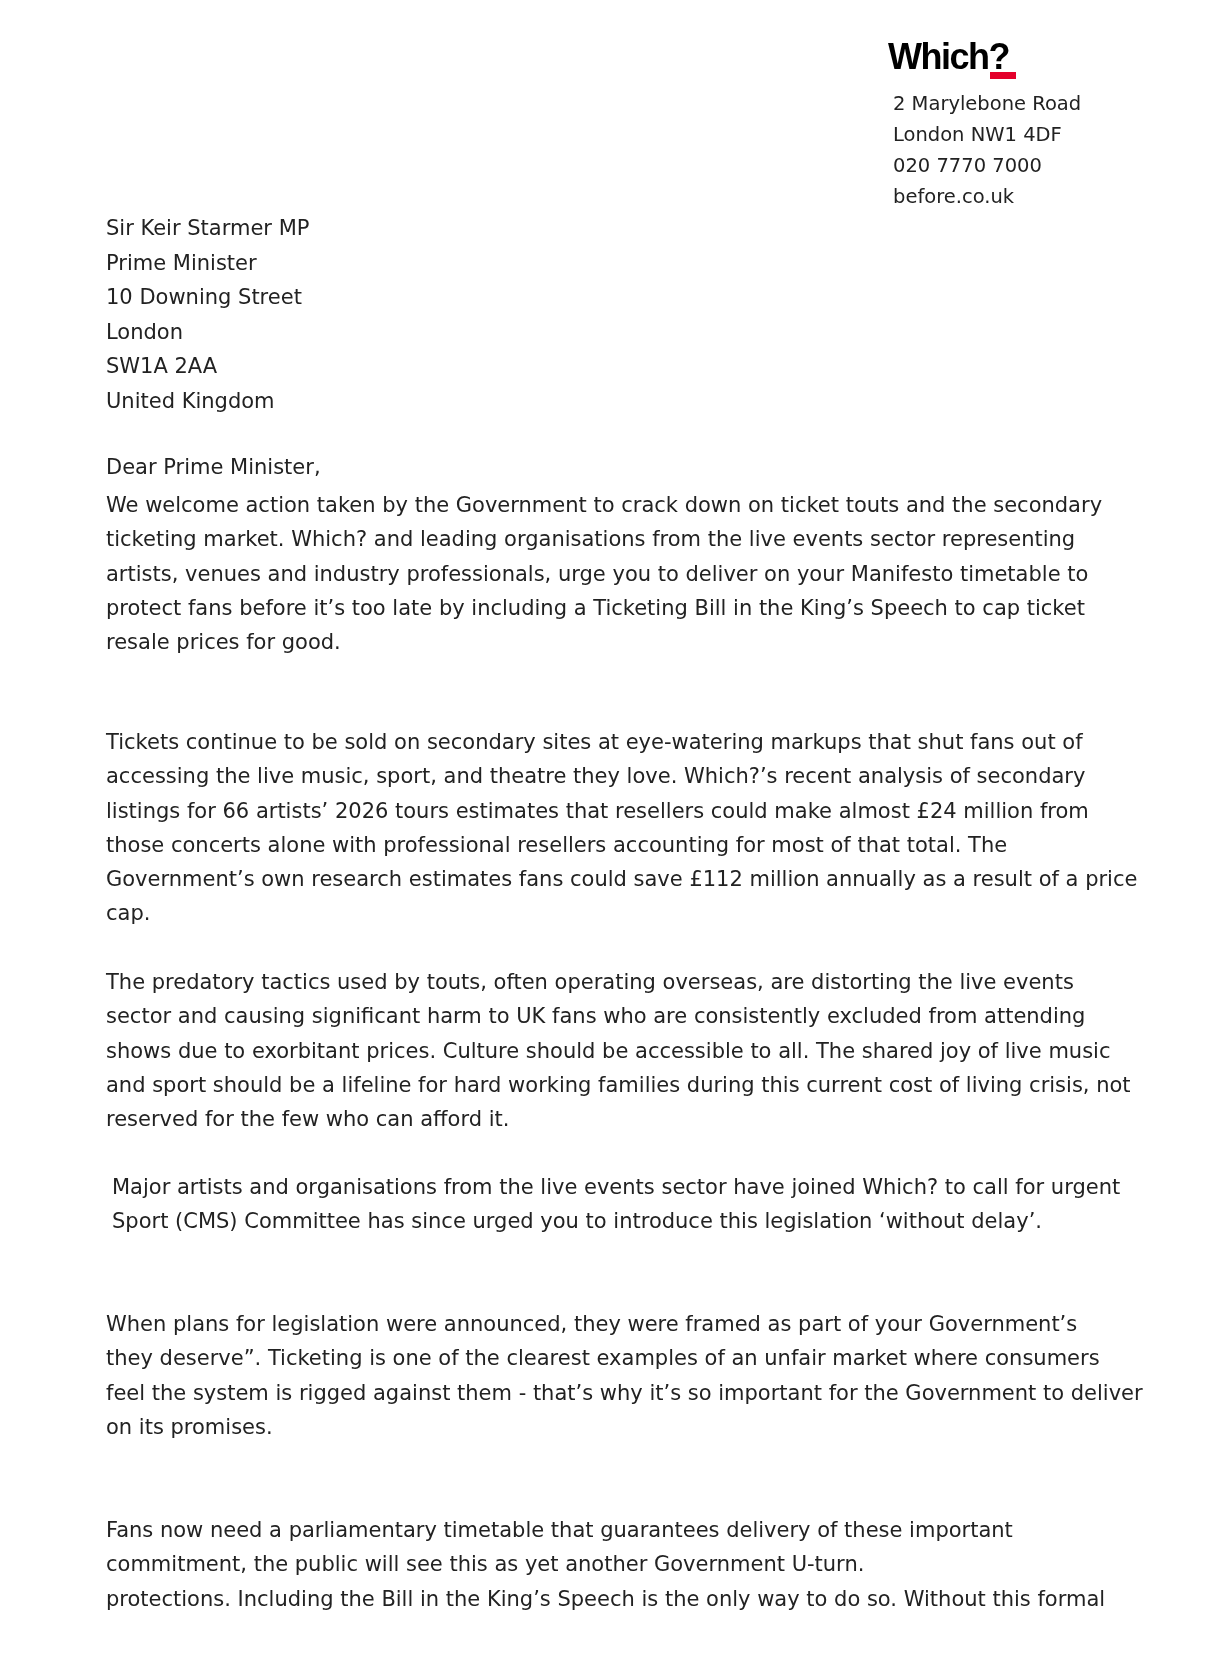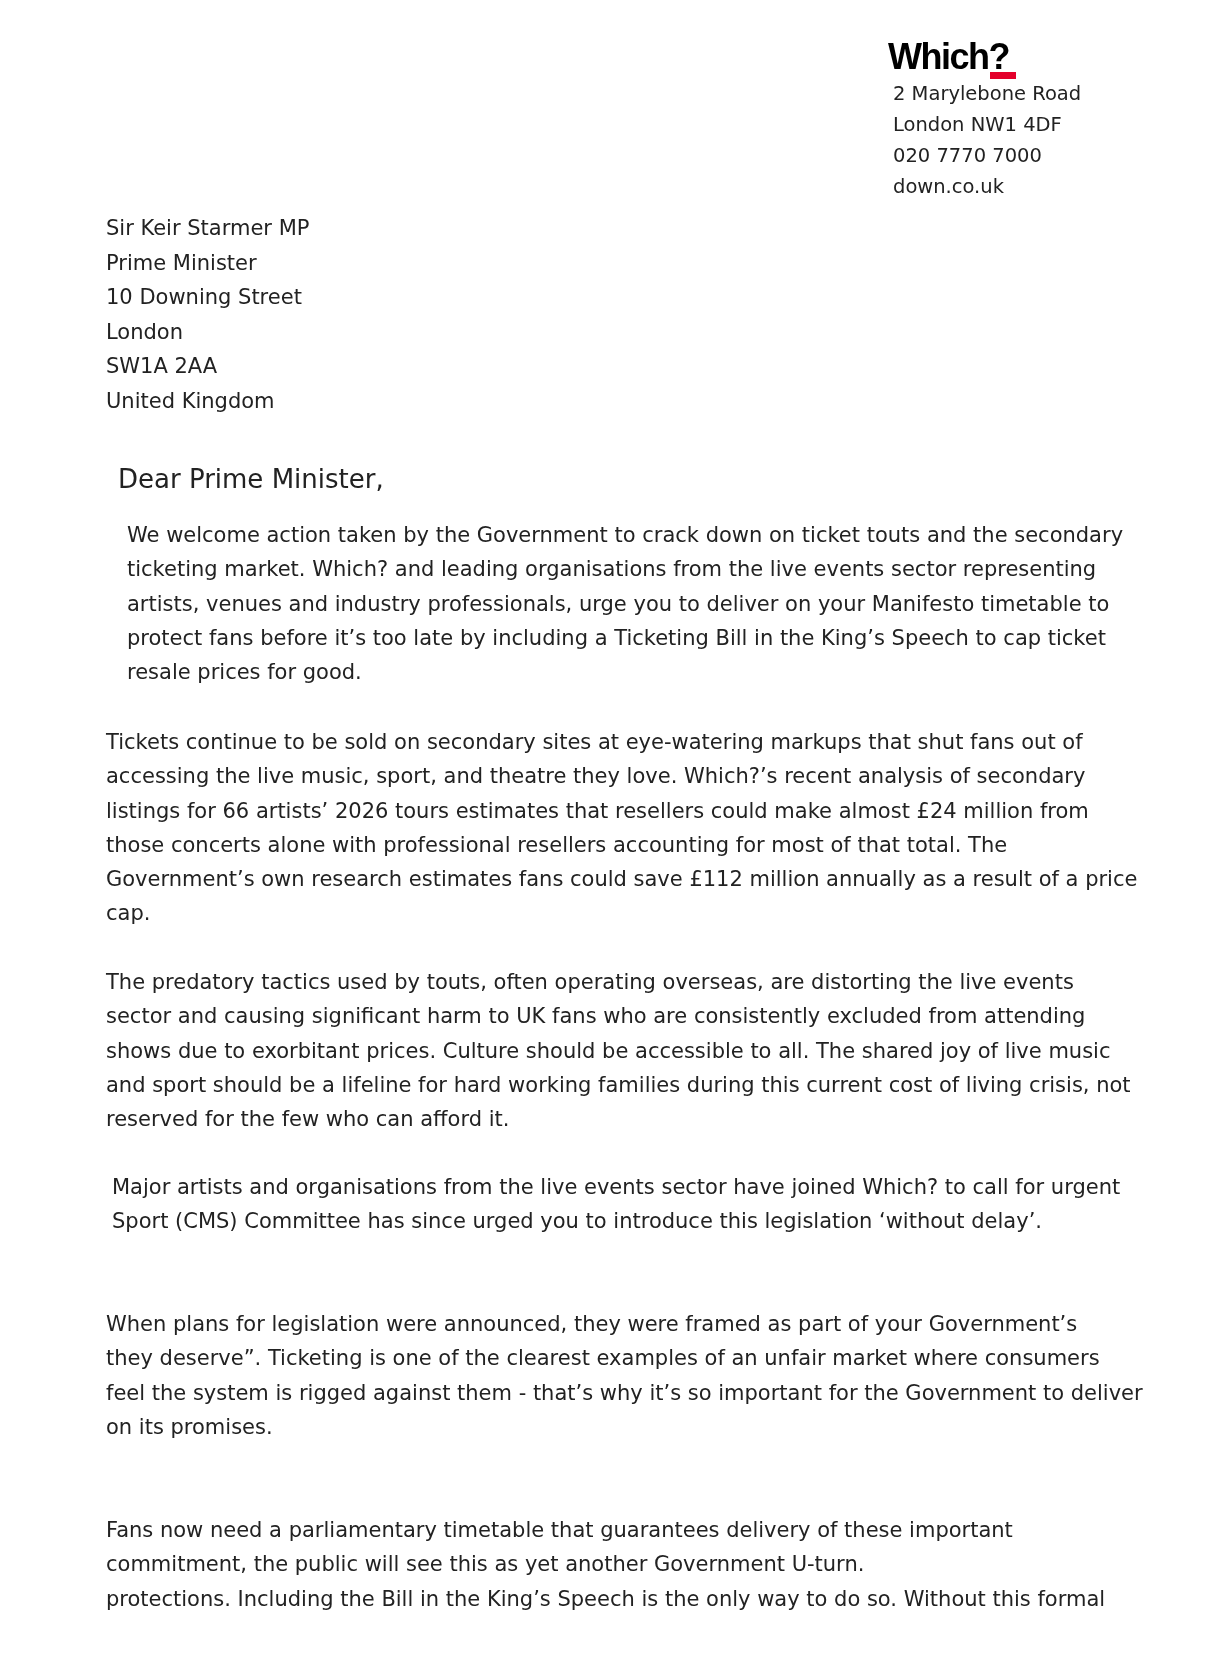--- a/index.html
+++ b/index.html
@@ -40,73 +40,73 @@
     position: absolute;
     left: 0;
     bottom: 0;
     width: 30px;
     height: 12px;
     background: #ffffff;
   }
   .sender {
     position: absolute;
     left: 893px;
-    top: 78px;
+    top: 88px;
     font-size: 19.5px;
     line-height: 31px;
   }
   .recipient {
     position: absolute;
     left: 106px;
     top: 211px;
     font-size: 21px;
     line-height: 34.5px;
   }
   .salutation {
     position: absolute;
     left: 106px;
     top: 450px;
-    font-size: 26px;
+    font-size: 21px;
     line-height: 34px;
-    margin: 12px;
+    margin: 0;
   }
   .para {
     position: absolute;
     left: 106px;
     width: 1000px;
     font-size: 21px;
     line-height: 34.3px;
     margin: 0;
     white-space: nowrap;
   }
   .para span.line { display: block; }
   .link {
     color: #222222;
     text-decoration: underline;
     text-underline-offset: 3px;
   }
-  .p1 { top: 518px; margin-left: 21px; }
+  .p1 { top: 488px; }
   .p2 { top: 725px; }
   .p3 { top: 965px; }
   .p4 { top: 1170px; margin-left: 6px; }
   .p5 { top: 1307px; }
   .p6 { top: 1513px; }
 </style>
 </head>
 <body>
 
 <div class="logo">
   <span>Which</span><span class="qmark"><span>?</span><span class="qmask"></span><span class="qbar" style="background: rgb(228, 0, 43);"></span></span>
 </div>
 
 <div class="sender">
   <div>2 Marylebone Road</div>
   <div>London NW1 4DF</div>
   <div>020 7770 7000</div>
-  <div>down.co.uk</div>
+  <div>before.co.uk</div>
 </div>
 
 <div class="recipient">
   <div>Sir Keir Starmer MP</div>
   <div>Prime Minister</div>
   <div>10 Downing Street</div>
   <div>London</div>
   <div>SW1A 2AA</div>
   <div>United Kingdom</div>
 </div>

